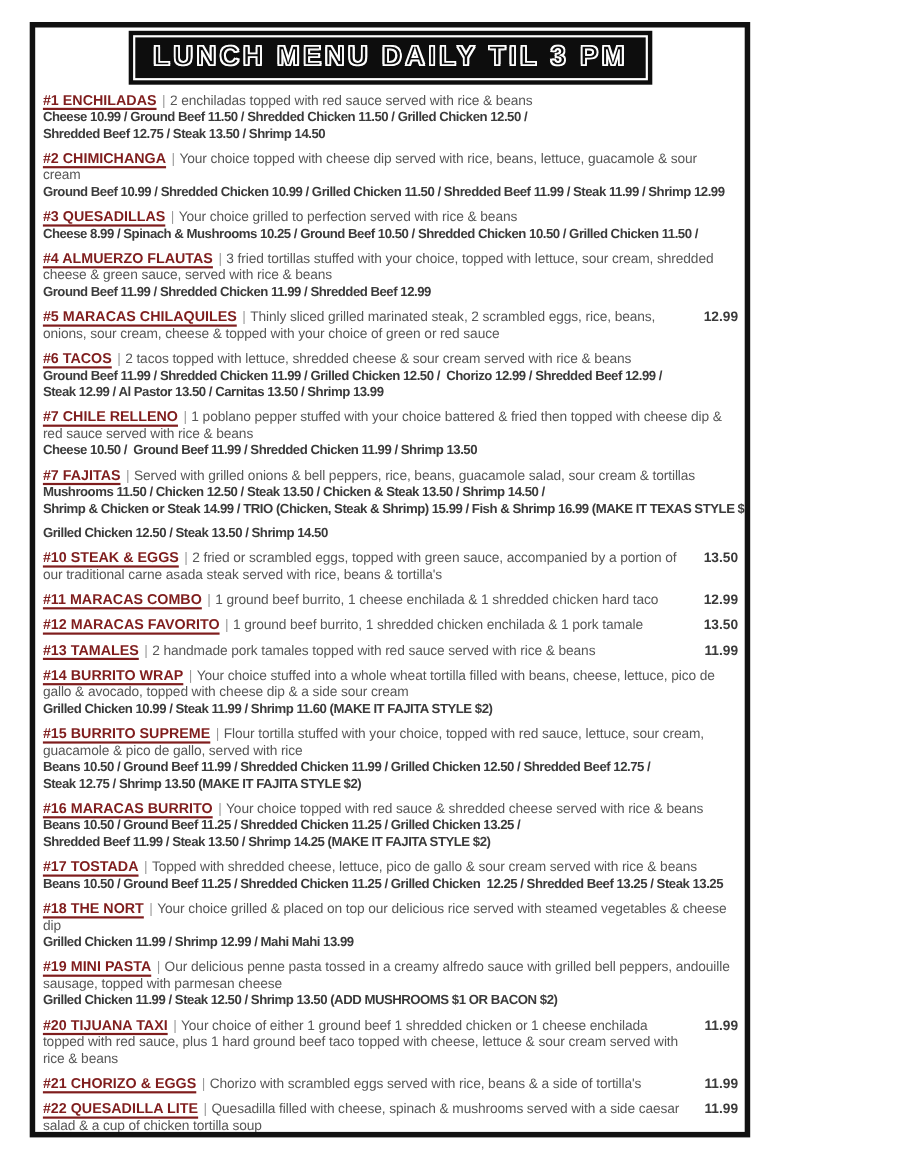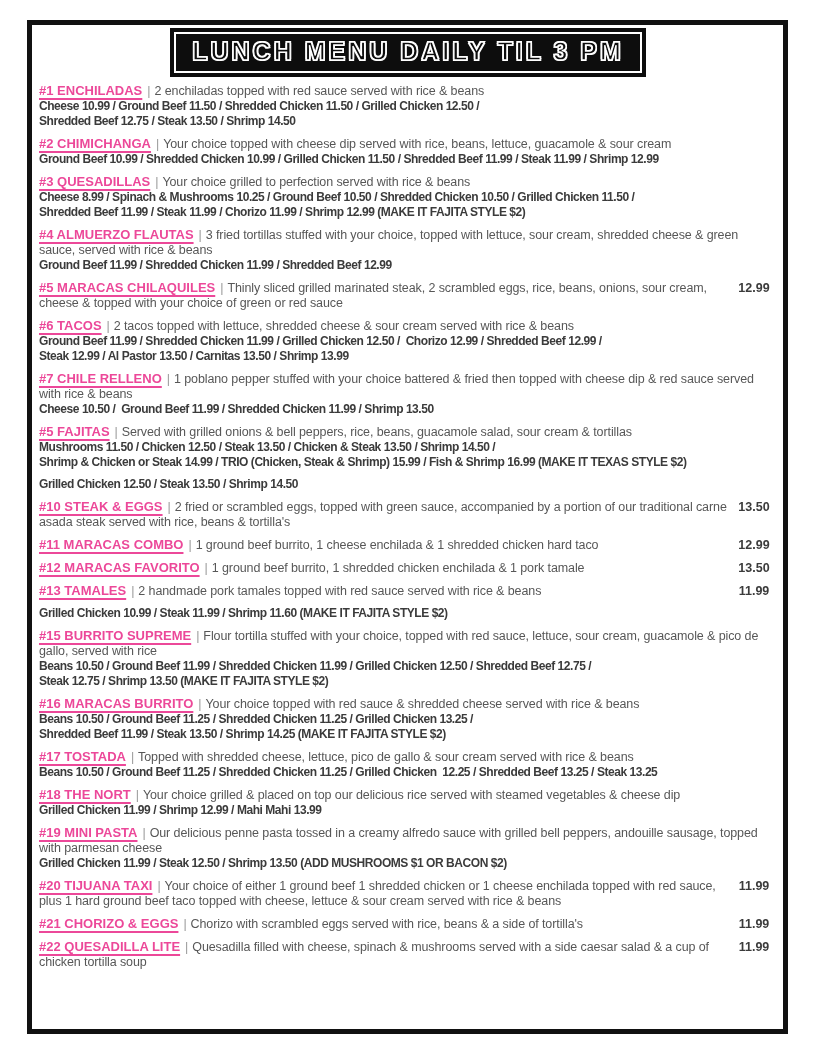--- a/index.html
+++ b/index.html
@@ -6,21 +6,21 @@
   html, body {
     width: 816px; height: 1056px;
     background: #ffffff;
     font-family: "Liberation Sans", sans-serif;
     position: relative;
     overflow: hidden;
   }
   .frame {
     position: absolute;
     left: 27px; top: 20px;
-    width: 761px; height: 1014px;
+    width: 655px; height: 1014px;
     border: 5px solid #111111;
     background: #ffffff;
     padding: 3px 6px 0 7px;
     overflow: hidden;
   }
   .title-banner {
     width: fit-content;
     margin: 4px auto 10px auto;
     background: #0d0d0d;
     border: 2px solid #ffffff;
@@ -48,42 +48,42 @@
   }
   .item-main { flex: 1; min-width: 0; }
   .item-text {
     font-size: 12.5px;
     color: #575757;
     letter-spacing: -0.1px;
   }
   .item-name {
     font-size: 13px;
     font-weight: 700;
-    color: #ec4899;
+    color: #7f1d1d;
     text-decoration: underline;
     text-decoration-thickness: 1.5px;
     text-underline-offset: 2.5px;
     letter-spacing: 0;
   }
   .item-sep {
     color: #9a9a9a;
     font-weight: 400;
     padding: 0 4px 0 5px;
   }
   .option-line {
     font-size: 12px;
     font-weight: 700;
     color: #3b3b3b;
     letter-spacing: -0.45px;
     white-space: pre;
   }
   .item-price {
     width: 46px;
     flex: 0 0 46px;
-    text-align: center;
+    text-align: right;
     font-size: 12.5px;
     font-weight: 700;
     color: #3b3b3b;
     padding-top: 1px;
   }
 </style>
 </head>
 <body>
 
 <div class="frame">
@@ -110,21 +110,20 @@
           </div>
     </div>
 
   </div>
 
   <div class="item">
     <div class="item-main">
       <p class="item-text"><span class="item-name">#3 QUESADILLAS</span><span class="item-sep">|</span><span class="item-desc">Your choice grilled to perfection served with rice &amp; beans</span></p>
       <div class="item-options">
             <div class="option-line">Cheese 8.99 / Spinach &amp; Mushrooms 10.25 / Ground Beef 10.50 / Shredded Chicken 10.50 / Grilled Chicken 11.50 /</div>
-            <div class="option-line">Shredded Beef 11.99 / Steak 11.99 / Chorizo 11.99 / Shrimp 12.99 (MAKE IT FAJITA STYLE $2)</div>
           </div>
     </div>
 
   </div>
 
   <div class="item">
     <div class="item-main">
       <p class="item-text"><span class="item-name">#4 ALMUERZO FLAUTAS</span><span class="item-sep">|</span><span class="item-desc">3 fried tortillas stuffed with your choice, topped with lettuce, sour cream, shredded cheese &amp; green sauce, served with rice &amp; beans</span></p>
       <div class="item-options">
             <div class="option-line">Ground Beef 11.99 / Shredded Chicken 11.99 / Shredded Beef 12.99</div>
@@ -157,21 +156,21 @@
       <p class="item-text"><span class="item-name">#7 CHILE RELLENO</span><span class="item-sep">|</span><span class="item-desc">1 poblano pepper stuffed with your choice battered &amp; fried then topped with cheese dip &amp; red sauce served with rice &amp; beans</span></p>
       <div class="item-options">
             <div class="option-line">Cheese 10.50 /  Ground Beef 11.99 / Shredded Chicken 11.99 / Shrimp 13.50</div>
           </div>
     </div>
 
   </div>
 
   <div class="item">
     <div class="item-main">
-      <p class="item-text"><span class="item-name">#5 FAJITAS</span><span class="item-sep">|</span><span class="item-desc">Served with grilled onions &amp; bell peppers, rice, beans, guacamole salad, sour cream &amp; tortillas</span></p>
+      <p class="item-text"><span class="item-name">#7 FAJITAS</span><span class="item-sep">|</span><span class="item-desc">Served with grilled onions &amp; bell peppers, rice, beans, guacamole salad, sour cream &amp; tortillas</span></p>
       <div class="item-options">
             <div class="option-line">Mushrooms 11.50 / Chicken 12.50 / Steak 13.50 / Chicken &amp; Steak 13.50 / Shrimp 14.50 /</div>
             <div class="option-line">Shrimp &amp; Chicken or Steak 14.99 / TRIO (Chicken, Steak &amp; Shrimp) 15.99 / Fish &amp; Shrimp 16.99 (MAKE IT TEXAS STYLE $2)</div>
           </div>
     </div>
 
   </div>
 
   <div class="item">
     <div class="item-main">
@@ -209,20 +208,21 @@
   <div class="item">
     <div class="item-main">
       <p class="item-text"><span class="item-name">#13 TAMALES</span><span class="item-sep">|</span><span class="item-desc">2 handmade pork tamales topped with red sauce served with rice &amp; beans</span></p>
       <div class="item-options"></div>
     </div>
     <div class="item-price">11.99</div>
   </div>
 
   <div class="item">
     <div class="item-main">
+      <p class="item-text"><span class="item-name">#14 BURRITO WRAP</span><span class="item-sep">|</span><span class="item-desc">Your choice stuffed into a whole wheat tortilla filled with beans, cheese, lettuce, pico de gallo &amp; avocado, topped with cheese dip &amp; a side sour cream</span></p>
       <div class="item-options">
             <div class="option-line">Grilled Chicken 10.99 / Steak 11.99 / Shrimp 11.60 (MAKE IT FAJITA STYLE $2)</div>
           </div>
     </div>
 
   </div>
 
   <div class="item">
     <div class="item-main">
       <p class="item-text"><span class="item-name">#15 BURRITO SUPREME</span><span class="item-sep">|</span><span class="item-desc">Flour tortilla stuffed with your choice, topped with red sauce, lettuce, sour cream, guacamole &amp; pico de gallo, served with rice</span></p>

